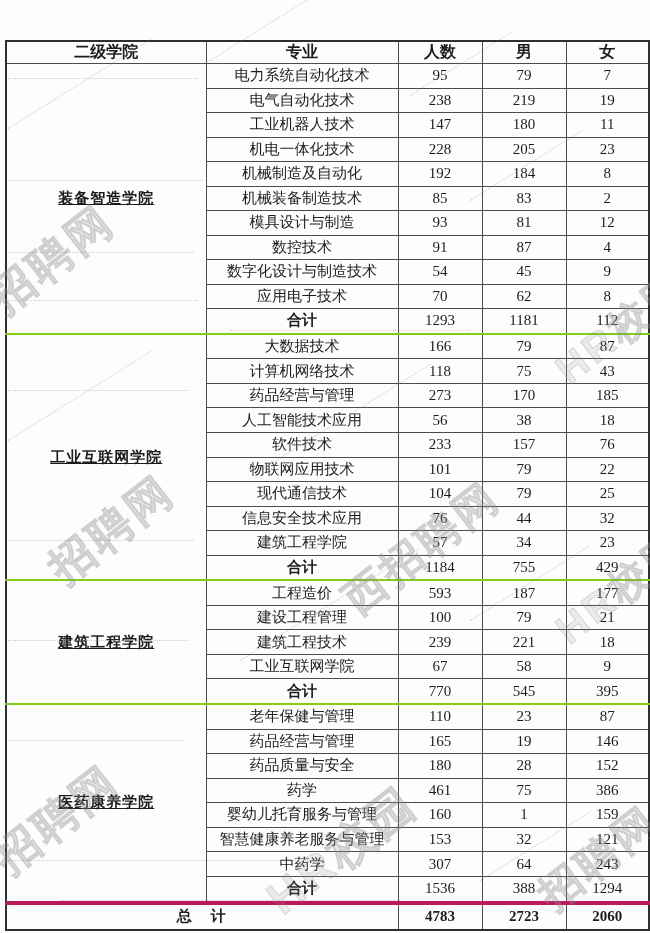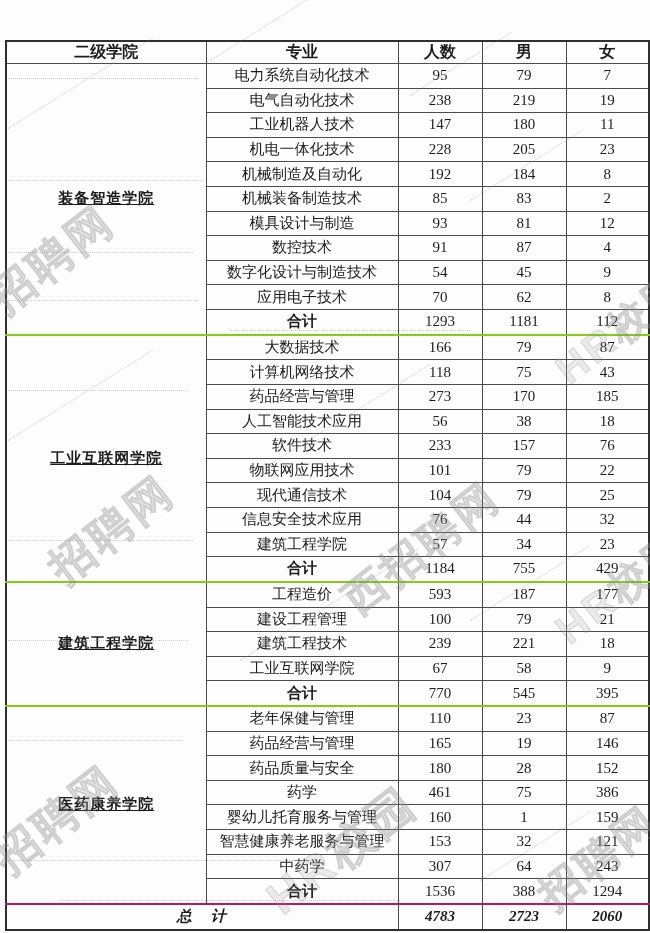--- a/index.html
+++ b/index.html
@@ -35,21 +35,21 @@
     font-size:15px;
     overflow:hidden;
     white-space:nowrap;
   }
   table.main{border:2px solid #2f2f2f;}
   table.main thead th{font-weight:700;font-size:16px;font-family:Liberation Serif, serif;}
   td.major-cell{text-align:left;padding-left:9px;}
   td.num-cell{font-size:16px;}
   td.college-cell{font-weight:700;font-size:15px;letter-spacing:1px;text-decoration:underline;}
   tr.section-start td{border-top:2px solid #84cc16;}
-  tr.grand-row td{border-top:2px solid #be185d;font-weight:700;font-style:italic;}
+  tr.grand-row td{border-top:4px solid #be185d;font-weight:700;}
   td.subtotal-label-cell{text-align:center;font-weight:bold;}
   td.grand-label-cell{font-size:16px;letter-spacing:2px;}
   
   .wm{
     position:absolute;
     font-size:46px;
     font-weight:700;
     color:rgba(140,140,140,0.16);
     -webkit-text-stroke:1px rgba(140,140,140,0.30);
     transform:rotate(-38deg);

